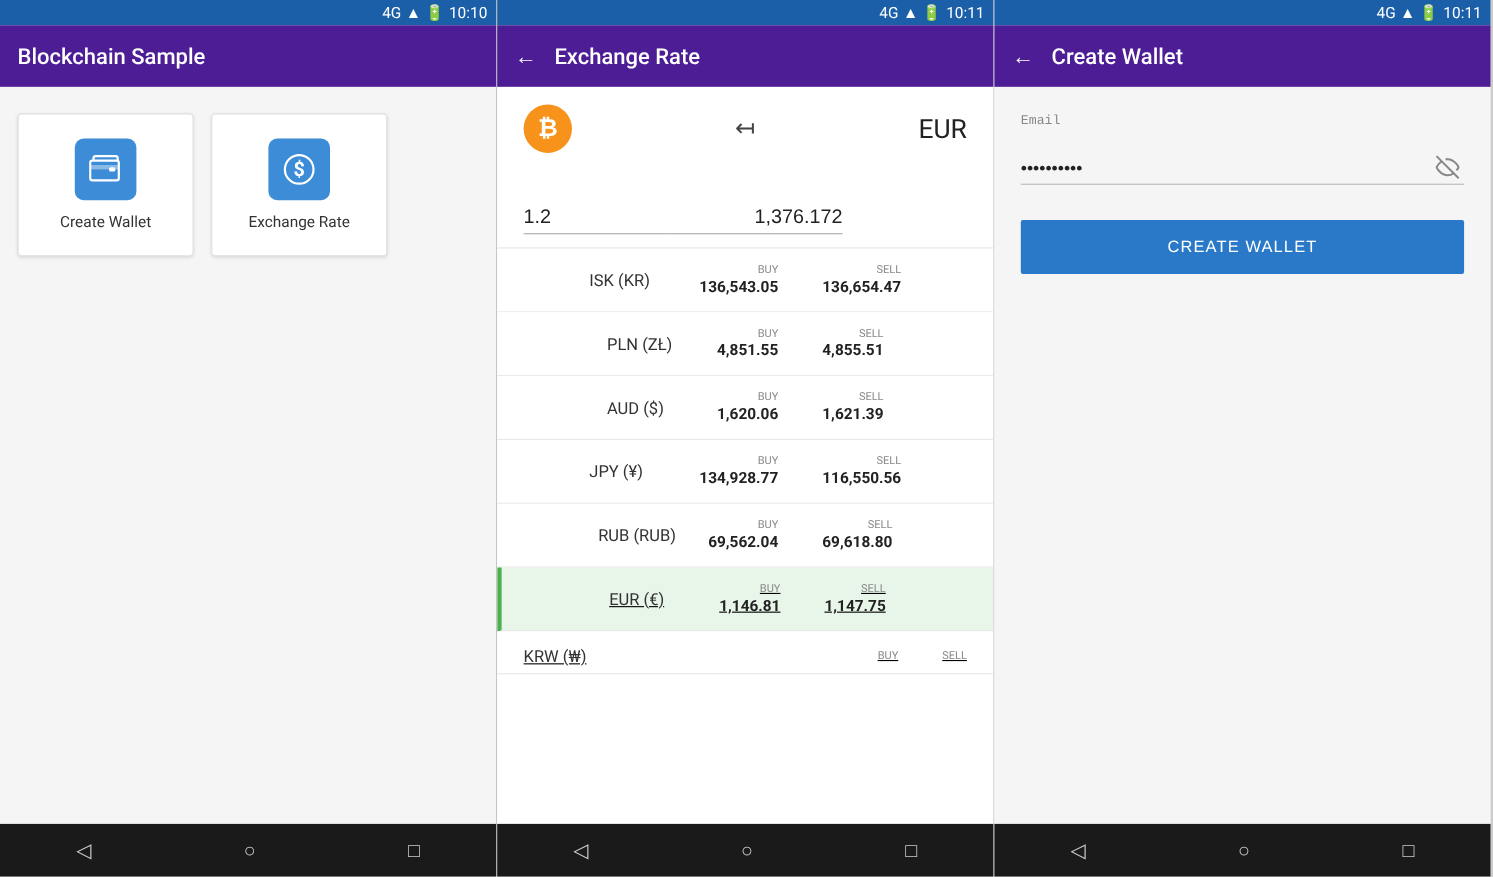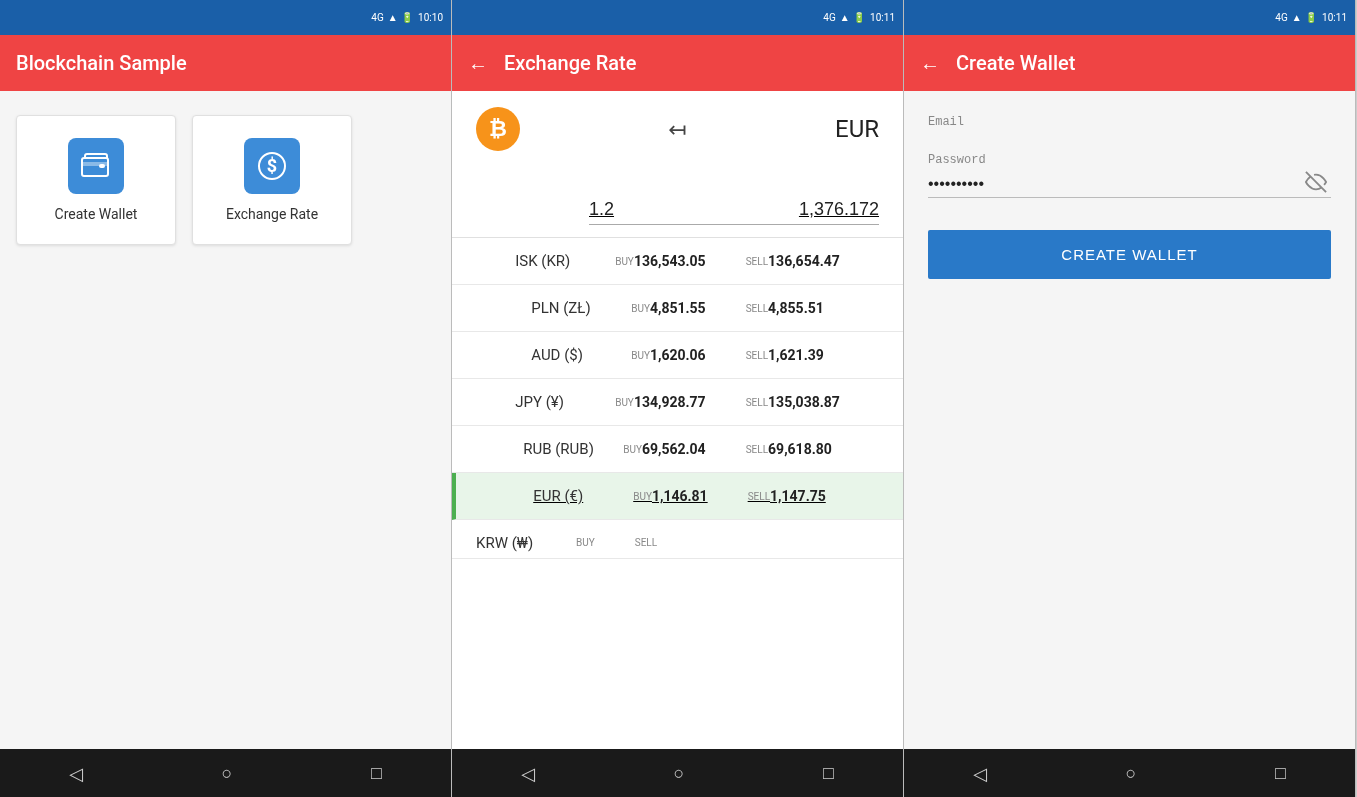--- a/index.html
+++ b/index.html
@@ -19,37 +19,37 @@
       height: 797px;
       display: flex;
       flex-direction: column;
       background: #f5f5f5;
       border-right: 1px solid #bbb;
     }
 
     
     .status-bar {
       background: #1a5fa8;
-      height: 35px;
+      height: 23px;
       display: flex;
       align-items: center;
       justify-content: flex-end;
       padding: 0 8px;
-      font-size: 10px;
+      font-size: 14px;
       color: white;
     }
     .status-bar .icons {
       display: flex;
       align-items: center;
       gap: 4px;
     }
 
     
     .app-bar {
-      background: #ef4444;
+      background: #4c1d95;
       height: 56px;
       display: flex;
       align-items: center;
       padding: 0 16px;
       color: white;
     }
     .app-bar-title {
       font-size: 20px;
       font-weight: 500;
       color: white;
@@ -150,22 +150,21 @@
       font-weight: bold;
     }
     .eur-label {
       font-size: 24px;
       font-weight: 400;
       color: #222;
     }
     .converter-inputs {
       display: flex;
       align-items: flex-end;
-      justify-content: flex-end;
-      text-decoration: underline;
+      justify-content: flex-start;
     }
     .conv-input {
       border: none;
       border-bottom: 1px solid #aaa;
       font-size: 18px;
       color: #222;
       outline: none;
       width: 120px;
       padding-bottom: 4px;
       background: transparent;
@@ -196,39 +195,41 @@
       font-size: 15px;
       color: #333;
       min-width: 100px;
     }
     .rate-values {
       display: flex;
       gap: 40px;
     }
     .rate-col {
       display: flex;
-      flex-direction: row;
+      flex-direction: column;
       align-items: flex-end;
     }
     .rate-col-label {
       font-size: 10px;
       color: #888;
       margin-bottom: 2px;
     }
     .rate-col-value {
       font-size: 14px;
       font-weight: bold;
       color: #222;
     }
     .rate-row-partial {
       display: flex;
       align-items: center;
+      justify-content: space-between;
       padding: 14px 24px 6px;
       border-bottom: 1px solid #e8e8e8;
       background: white;
+      text-decoration: underline;
     }
 
     
     .screen3 .content {
       background: #f5f5f5;
       padding: 24px 24px 0;
     }
     .form-group {
       margin-bottom: 24px;
     }
@@ -397,21 +398,21 @@
 
       <div class="rate-row">
         <span class="rate-currency">JPY (¥)</span>
         <div class="rate-values">
           <div class="rate-col">
             <span class="rate-col-label">BUY</span>
             <span class="rate-col-value">134,928.77</span>
           </div>
           <div class="rate-col">
             <span class="rate-col-label">SELL</span>
-            <span class="rate-col-value">135,038.87</span>
+            <span class="rate-col-value">116,550.56</span>
           </div>
         </div>
       </div>
 
       <div class="rate-row">
         <span class="rate-currency">RUB (RUB)</span>
         <div class="rate-values">
           <div class="rate-col">
             <span class="rate-col-label">BUY</span>
             <span class="rate-col-value">69,562.04</span>
@@ -468,21 +469,20 @@
   </div>
   <div class="app-bar">
     <span class="back-btn">←</span>
     <span class="app-bar-title">Create Wallet</span>
   </div>
   <div class="content">
     <div class="form-group">
       <label class="form-label">Email</label>
     </div>
     <div class="form-group">
-      <label class="form-label">Password</label>
       <div class="form-input-wrapper">
         <input class="form-input" type="password" value="aaaaaaaaaa" style="">
         <span class="eye-icon">
           
           <svg width="22" height="22" viewBox="0 0 24 24" fill="none" stroke="#888" stroke-width="2">
             <path d="M17.94 17.94A10.07 10.07 0 0 1 12 20c-7 0-11-8-11-8a18.45 18.45 0 0 1 5.06-5.94"></path>
             <path d="M9.9 4.24A9.12 9.12 0 0 1 12 4c7 0 11 8 11 8a18.5 18.5 0 0 1-2.16 3.19"></path>
             <line x1="1" y1="1" x2="23" y2="23"></line>
           </svg>
         </span>

